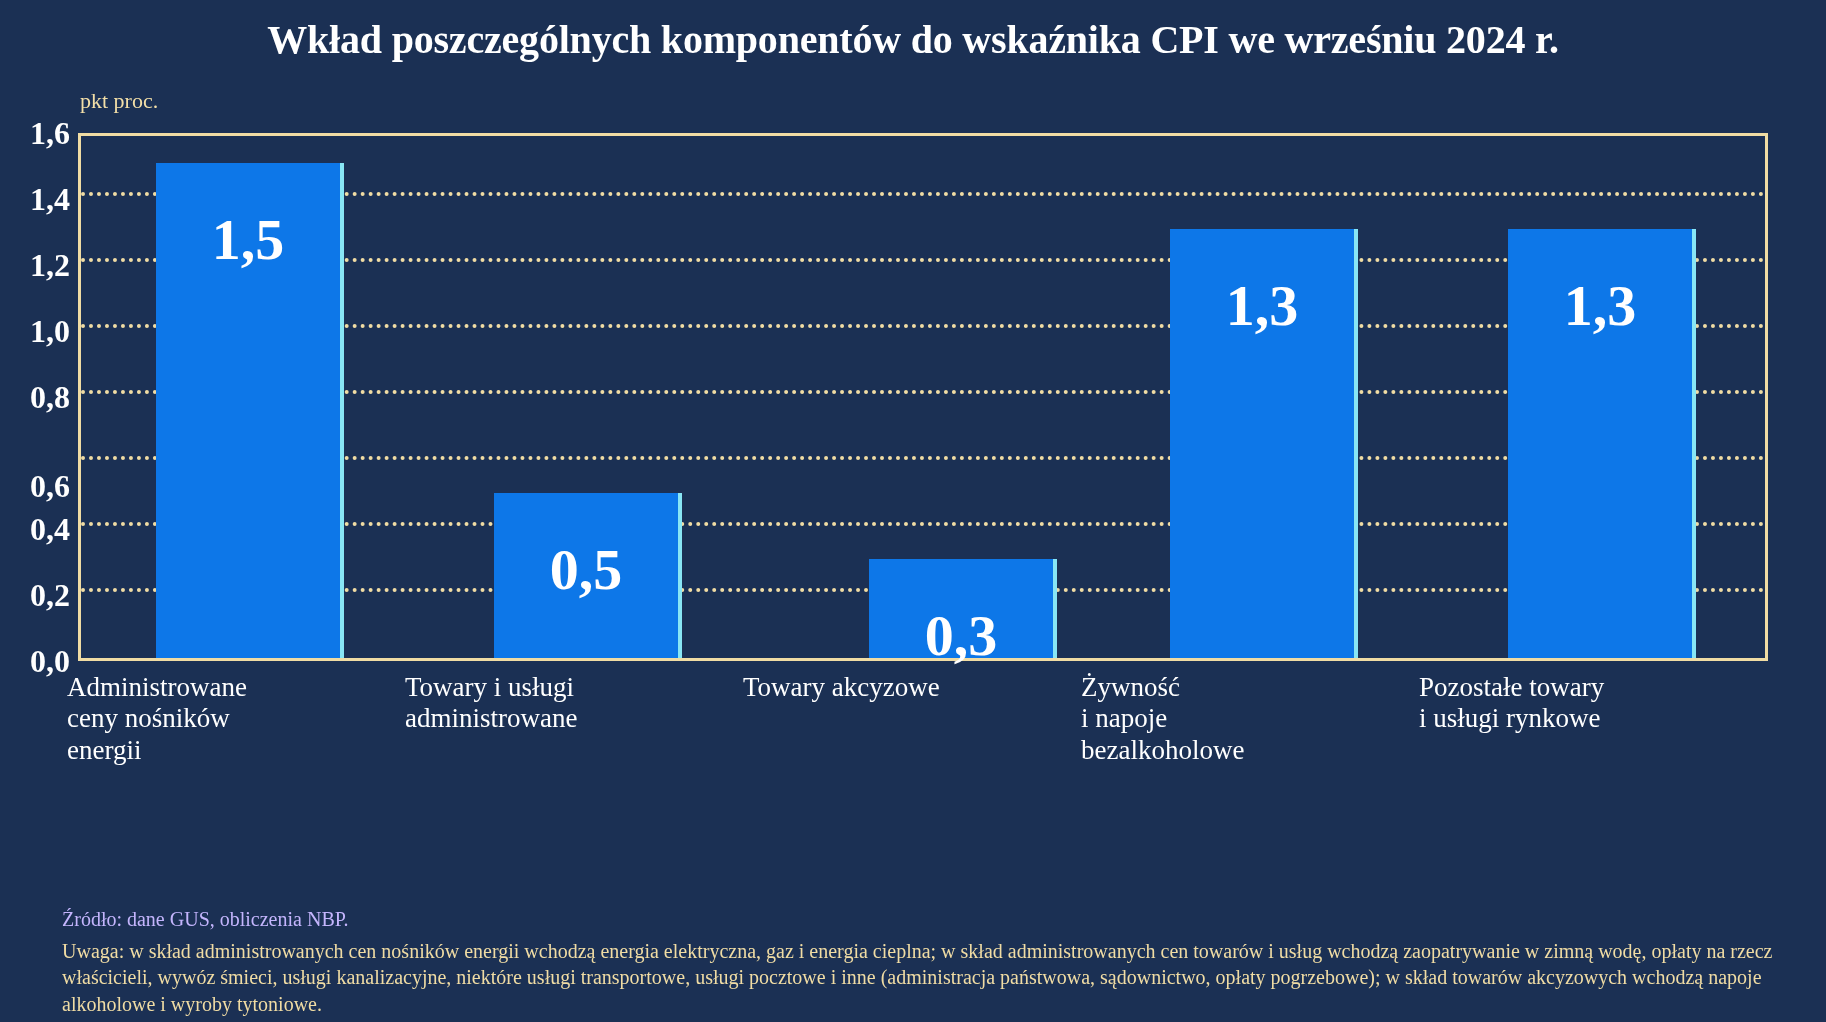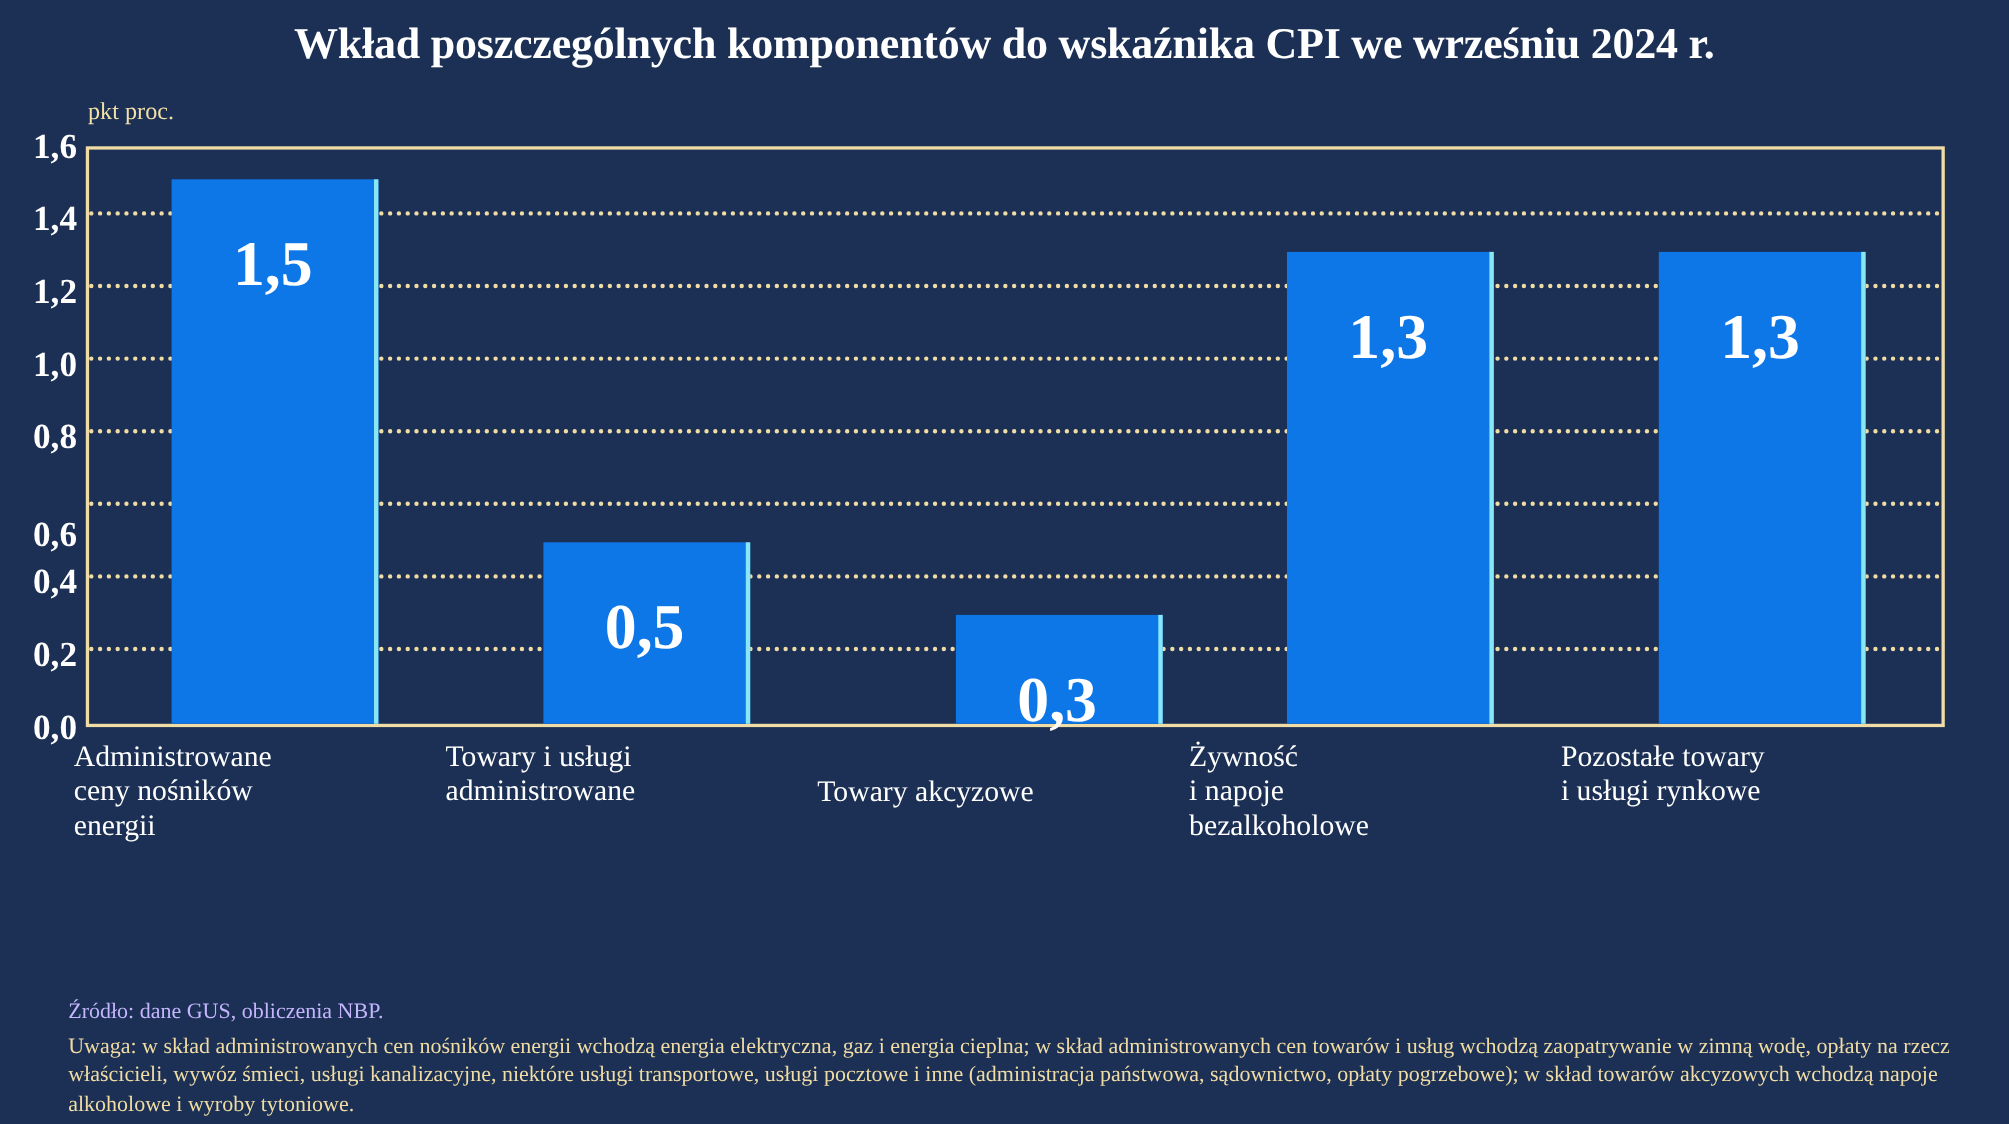--- a/index.html
+++ b/index.html
@@ -176,21 +176,21 @@
 <div id="xlabels">
     <div class="xlabel" style="left: 67px; width: 360px;">
       <div>Administrowane</div>
       <div>ceny nośników</div>
       <div>energii</div>
     </div>
     <div class="xlabel" style="left: 405px; width: 360px; font-family: Liberation Serif, serif;">
       <div>Towary i usługi</div>
       <div>administrowane</div>
     </div>
-    <div class="xlabel" style="left: 743px; width: 360px; margin-top: 32px;">
+    <div class="xlabel" style="left: 743px; width: 360px;">
       <div>Towary akcyzowe</div>
     </div>
     <div class="xlabel" style="left: 1081px; width: 360px;">
       <div>Żywność</div>
       <div>i napoje</div>
       <div>bezalkoholowe</div>
     </div>
     <div class="xlabel" style="left: 1419px; width: 360px;">
       <div>Pozostałe towary</div>
       <div>i usługi rynkowe</div>

